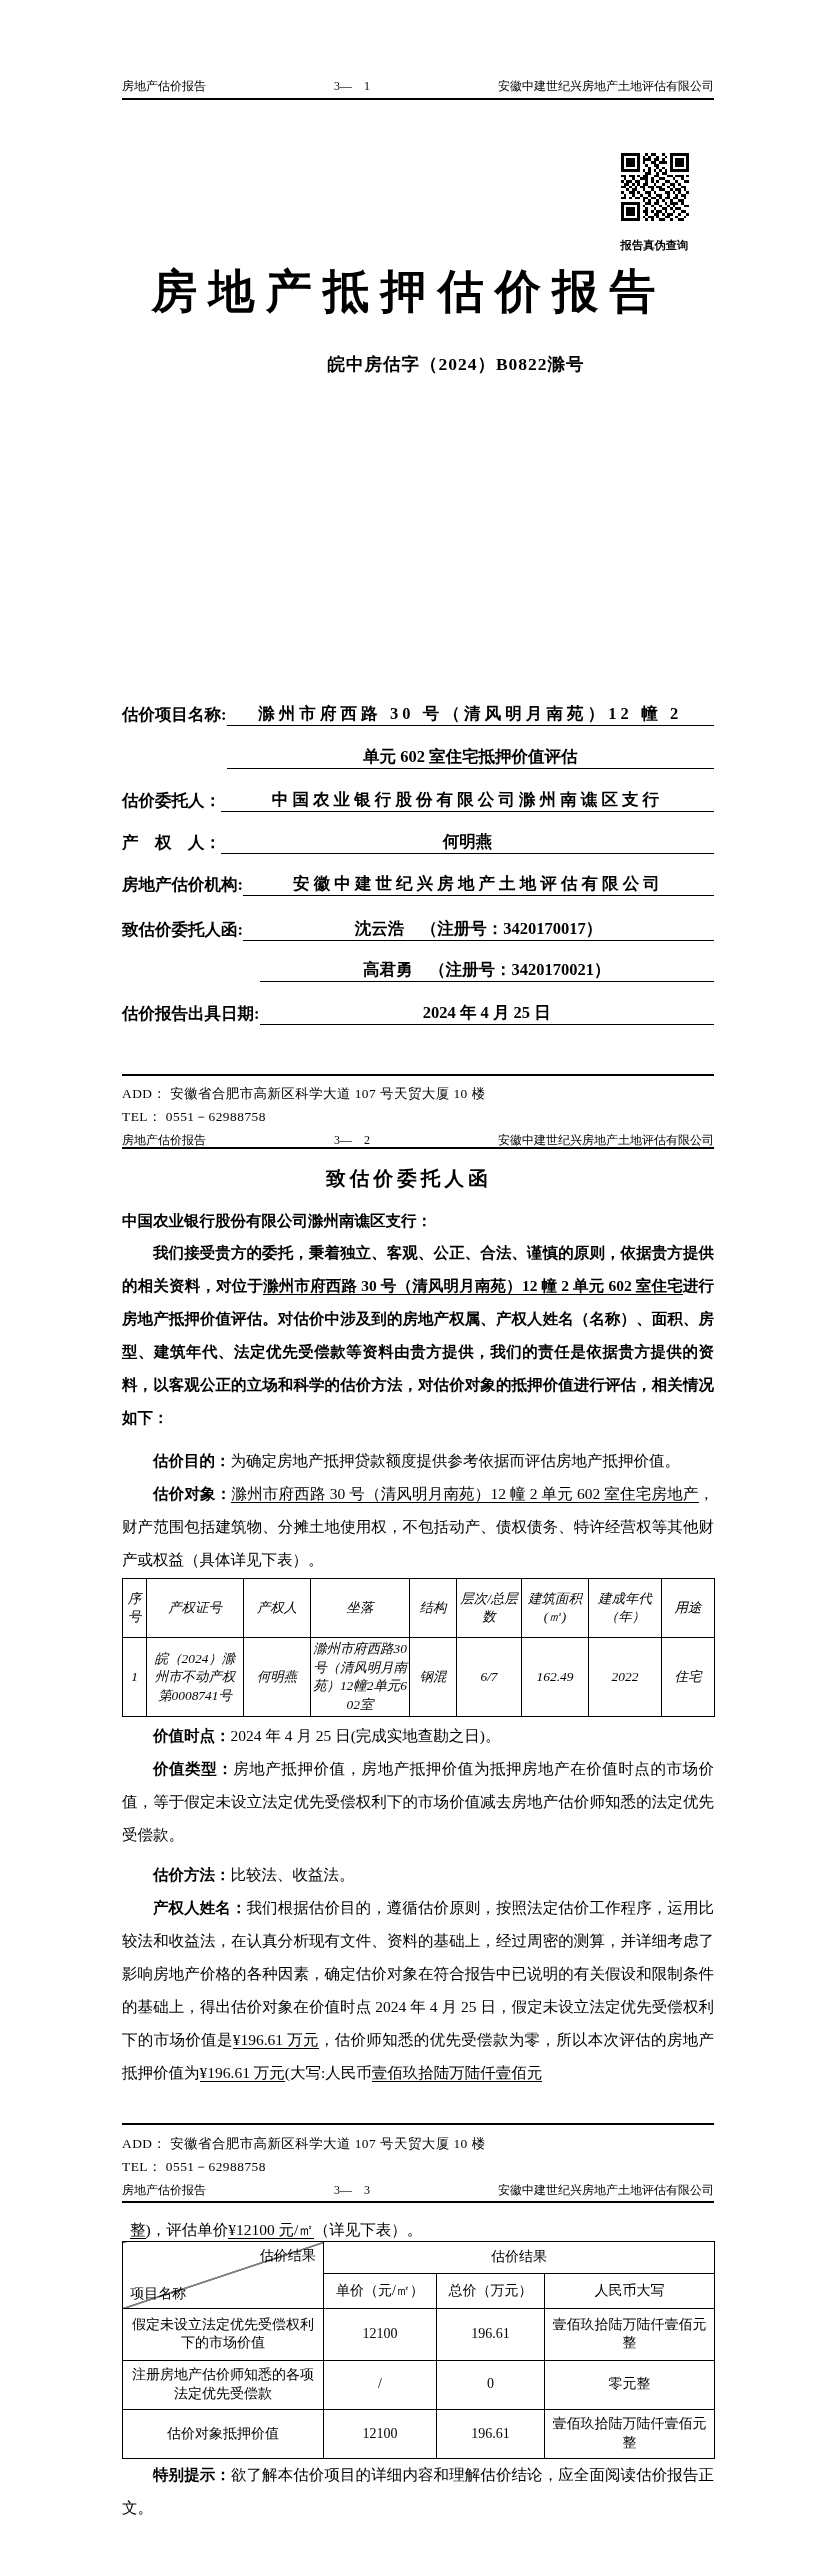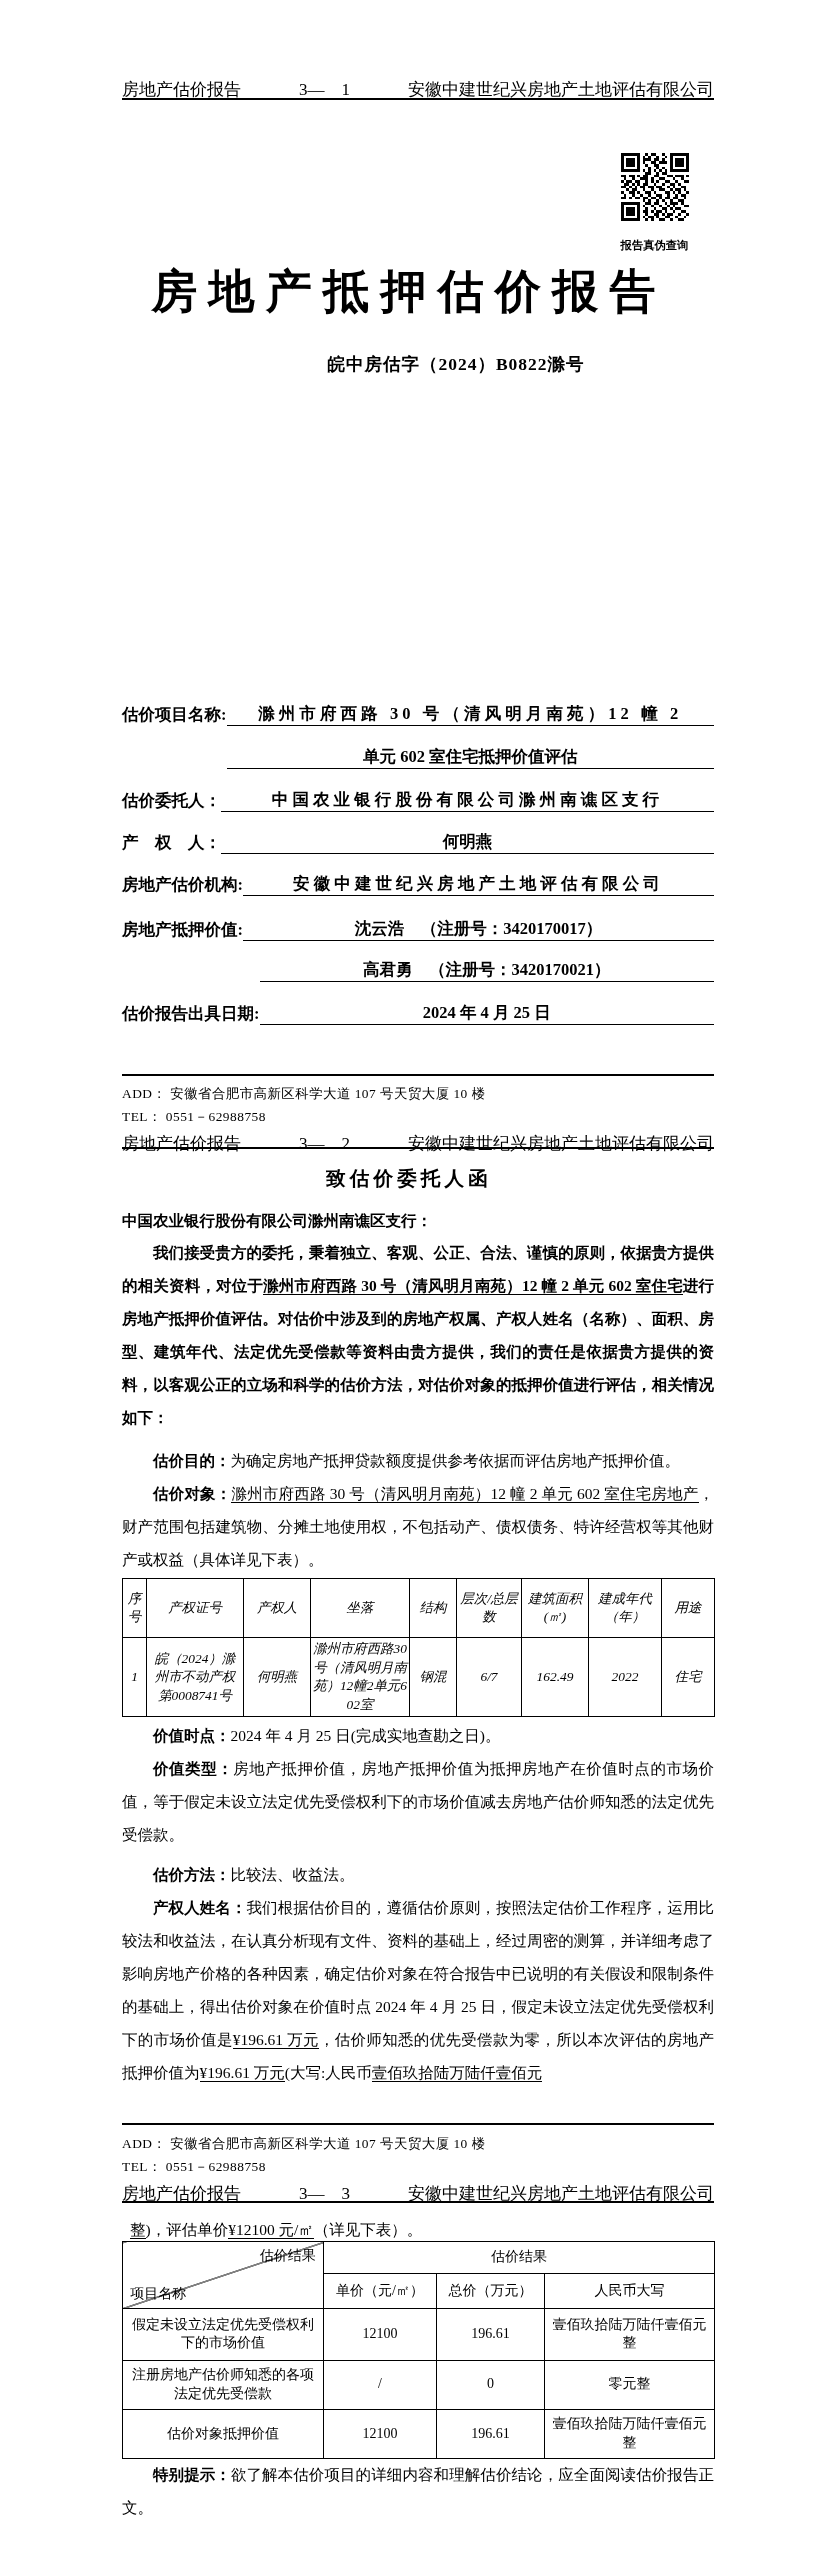--- a/index.html
+++ b/index.html
@@ -7,21 +7,21 @@
     position:relative;
     width:818px;
     height:3300px;
     background:#ffffff;
     color:#000;
     font-family:"Liberation Serif","DejaVu Serif",serif;
     overflow:hidden;
   }
   .abs{position:absolute;}
   
-  .hdr{left:122px;width:592px;display:flex;justify-content:space-between;align-items:baseline;font-size:17px;white-space:nowrap;}
+  .hdr{left:122px;width:592px;display:flex;justify-content:space-between;align-items:baseline;font-size:12px;white-space:nowrap;}
   .rule{left:122px;width:592px;height:2.1px;background:#000;}
   .ftr{left:122px;font-size:13.4px;letter-spacing:0.5px;white-space:nowrap;}
   
   .qr-wrap{left:621px;top:153px;width:68px;height:68px;}
   .qr-wrap svg{width:68px;height:68px;display:block;}
   .qr-cap{left:603px;top:238px;width:103px;text-align:center;font-size:11.3px;font-weight:700;}
   .title{left:0;top:261px;width:818px;text-align:center;font-size:46px;font-weight:700;letter-spacing:11.3px;white-space:nowrap;}
   .docno{left:0;top:352px;width:816px;text-align:center;font-size:17.5px;font-weight:700;letter-spacing:1px;padding-left:48px;}
   .cover-row{left:122px;width:592px;display:flex;align-items:flex-end;font-size:16.5px;font-weight:700;height:25px;white-space:nowrap;}
   .cover-row .lab{flex:none;}
@@ -248,21 +248,21 @@
   </div>
   <div class="abs cover-row" style="top:829px;">
     <span class="lab">产　权　人：</span>
     <span class="val">何明燕</span>
   </div>
   <div class="abs cover-row" style="top:871px;align-items:flex-end;">
     <span class="lab">房地产估价机构:</span>
     <span class="val spread">安徽中建世纪兴房地产土地评估有限公司</span>
   </div>
   <div class="abs cover-row" style="top:916px;">
-    <span class="lab">房地产抵押价值:</span>
+    <span class="lab">致估价委托人函:</span>
     <span class="val">沈云浩　（注册号：3420170017）</span>
   </div>
   <div class="abs cover-row" style="top:957px;">
     <span class="lab ghost">注册房地产估价师:</span>
     <span class="val">高君勇　（注册号：3420170021）</span>
   </div>
   <div class="abs cover-row" style="top:1000px;">
     <span class="lab">估价报告出具日期:</span>
     <span class="val">2024 年 4 月 25 日</span>
   </div>

